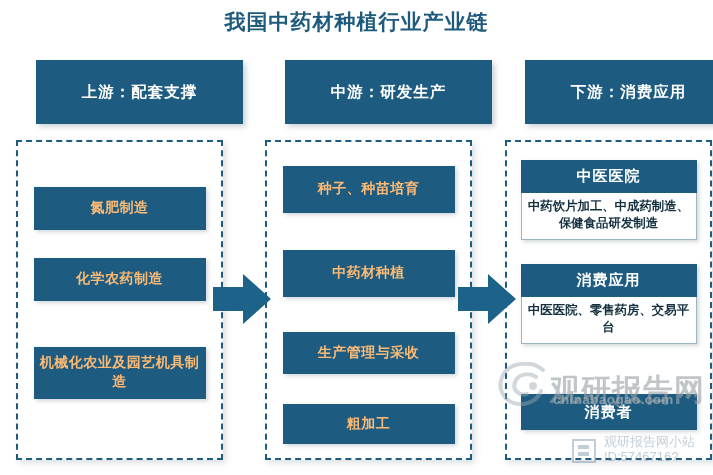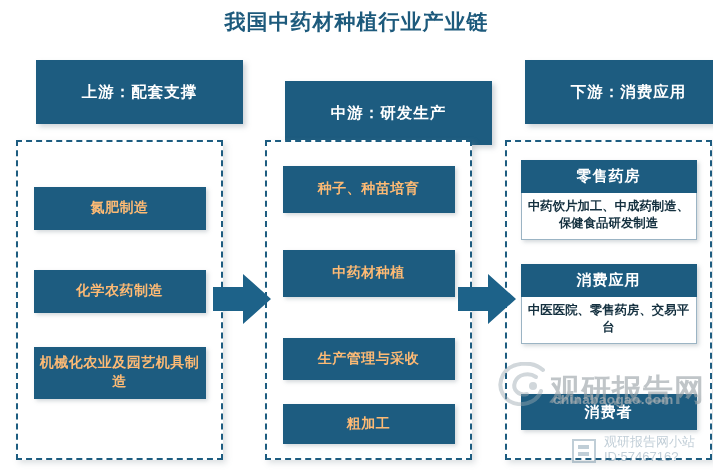--- a/index.html
+++ b/index.html
@@ -38,21 +38,21 @@
   }
 
   
   .column {
     position: absolute;
     top: 60px;
     width: 207px;
     padding-left: 20px;
   }
   #column-upstream   { left: 16px; }
-  #column-midstream  { left: 265px; margin-top: 21px; }
+  #column-midstream  { left: 265px; }
   #column-downstream { left: 505px; }
 
   
   .col-header {
     height: 64px;
     background: #1d5c80;
     color: #ffffff;
     font-size: 15.5px;
     font-weight: bold;
     letter-spacing: 1px;
@@ -93,27 +93,27 @@
     align-items: center;
     justify-content: center;
     text-align: center;
     line-height: 1.35;
     box-sizing: border-box;
     box-shadow: 2px 2px 4px rgba(130,143,152,0.35);
   }
 
   
   #up-item-0 { top: 45px; height: 43px; }
-  #up-item-1 { top: 128px; height: 43px; }
+  #up-item-1 { top: 116px; height: 43px; }
   #up-item-2 { top: 205px; height: 52px; }
 
   
   #mid-item-0 { top: 24px; height: 47px; }
   #mid-item-1 { top: 108px; height: 47px; }
-  #mid-item-2 { top: 196px; height: 42px; }
+  #mid-item-2 { top: 190px; height: 42px; }
   #mid-item-3 { top: 262px; height: 40px; }
 
   
   .card {
     position: absolute;
     left: 50%;
     transform: translateX(-50%);
     width: 176px;
     box-sizing: border-box;
     box-shadow: 2px 2px 4px rgba(130,143,152,0.35);
@@ -285,21 +285,21 @@
 
   <div class="col-body" id="body-midstream">
     <div class="item-box" id="mid-item-0">种子、种苗培育</div>
     <div class="item-box" id="mid-item-1">中药材种植</div>
     <div class="item-box" id="mid-item-2">生产管理与采收</div>
     <div class="item-box" id="mid-item-3">粗加工</div>
   </div>
 
   <div class="col-body" id="body-downstream">
     <div class="card" id="down-card-0">
-      <div class="card-head">零售药房</div>
+      <div class="card-head">中医医院</div>
       <div class="card-body">中药饮片加工、中成药制造、保健食品研发制造</div>
     </div>
     <div class="card" id="down-card-1">
       <div class="card-head">消费应用</div>
       <div class="card-body">中医医院、零售药房、交易平台</div>
     </div>
     <div id="down-item-last">消费者</div>
   </div>
 
   <div class="arrow-connector" id="arrow-upstream-to-midstream">

